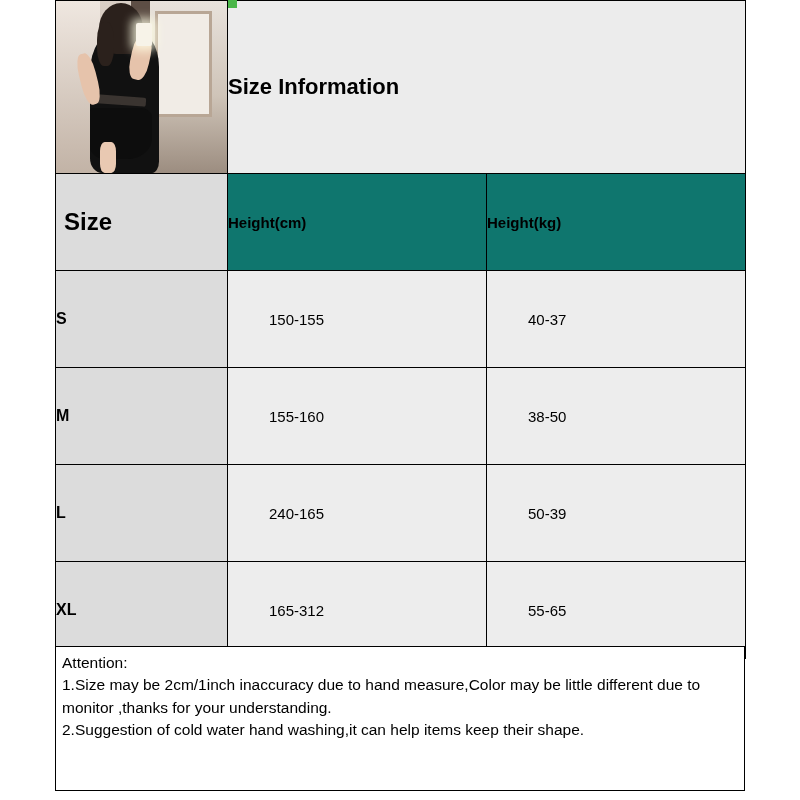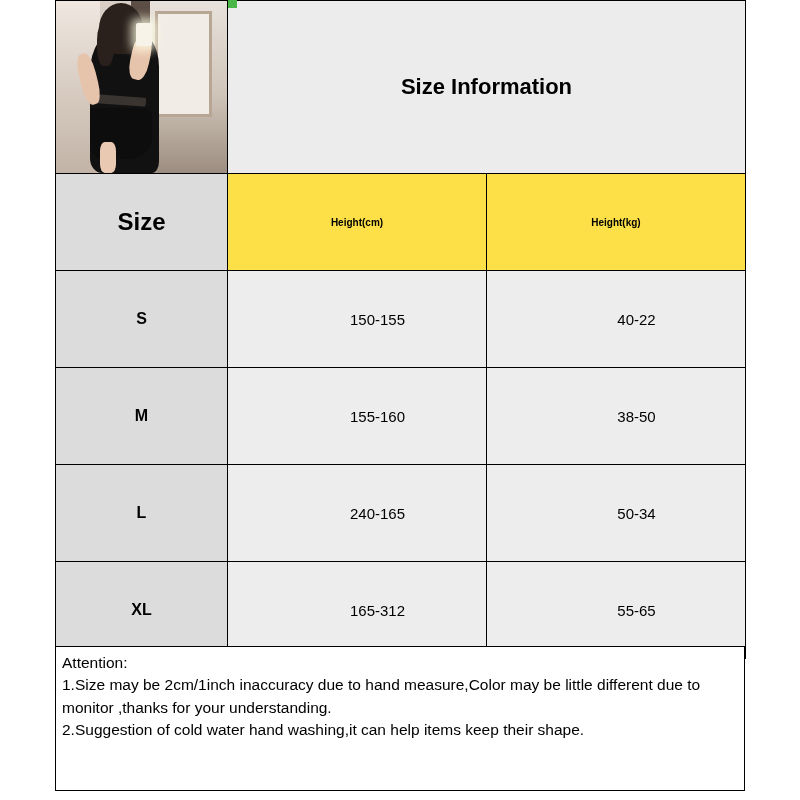--- a/index.html
+++ b/index.html
@@ -26,21 +26,21 @@
     left: 55px;
     top: 0px;
     width: 690px;
     border-collapse: collapse;
     table-layout: fixed;
   }
   .size-table td {
     border: 1px solid #000000;
     padding: 0;
     vertical-align: middle;
-    text-align: center;
+    text-align: left;
   }
   
   .col-size   { width: 172px; }
   .col-height { width: 259px; }
   .col-weight { width: 259px; }
 
   
   .photo-cell {
     height: 172px;
     padding: 0 !important;
@@ -170,27 +170,28 @@
   }
 
   .title-cell {
     height: 172px;
     background: #ececec;
     font-size: 22px;
     font-weight: bold;
   }
   .header-cell {
     height: 96px;
-    background: #fde047;
-    font-size: 10px;
+    background: #0f766e;
+    font-size: 15px;
     font-weight: bold;
   }
   .header-cell.size-head {
     font-size: 24px;
     background: #dcdcdc;
+    padding-left: 8px;
   }
   .data-row td {
     height: 96px;
     font-size: 15px;
     background: #ececec;
   }
   .data-row td.size-col {
     font-weight: bold;
     font-size: 16px;
     background: #dcdcdc;
@@ -267,31 +268,31 @@
 
       <tr>
         <td class="header-cell size-head">Size</td>
         <td class="header-cell">Height(cm)</td>
         <td class="header-cell">Height(kg)</td>
       </tr>
 
       <tr class="data-row">
         <td class="size-col">S</td>
         <td class="value-col">150-155</td>
-        <td class="value-col">40-22</td>
+        <td class="value-col">40-37</td>
       </tr>
       <tr class="data-row">
         <td class="size-col">M</td>
         <td class="value-col">155-160</td>
         <td class="value-col">38-50</td>
       </tr>
       <tr class="data-row">
         <td class="size-col">L</td>
         <td class="value-col">240-165</td>
-        <td class="value-col">50-34</td>
+        <td class="value-col">50-39</td>
       </tr>
       <tr class="data-row">
         <td class="size-col">XL</td>
         <td class="value-col">165-312</td>
         <td class="value-col">55-65</td>
       </tr>
     </tbody>
   </table>
 
   <div class="attention-box">

